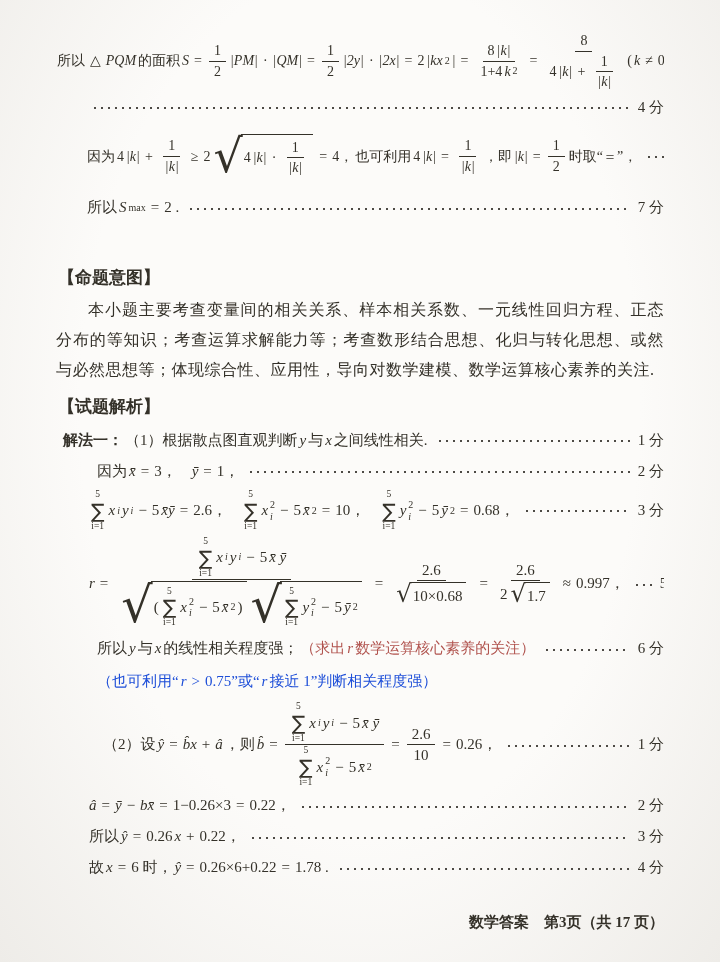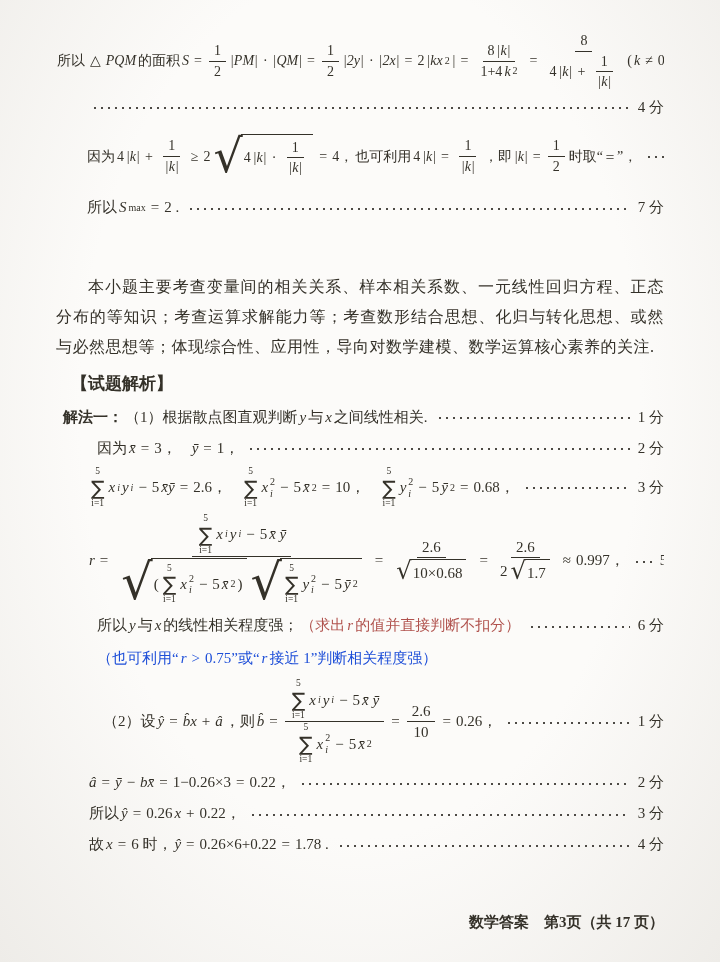--- a/index.html
+++ b/index.html
@@ -214,22 +214,23 @@
           <span class="m-sub" style="font-style: normal;">max</span>
           <span class="m-mo">=</span>
           <span class="m-txt">2 .</span>
         </span>
         <span class="dots"></span>
         <span class="score">7 分</span>
       </div>
   </section>
 
   <section>
+    <div class="h-bold">【命题意图】</div>
     <p class="para">本小题主要考查变量间的相关关系、样本相关系数、一元线性回归方程、正态分布的等知识；考查运算求解能力等；考查数形结合思想、化归与转化思想、或然与必然思想等；体现综合性、应用性，导向对数学建模、数学运算核心素养的关注.</p>
-    <div class="h-bold" style="margin-bottom:12px;margin-left:13px;">【试题解析】</div>
+    <div class="h-bold" style="margin-bottom:12px;">【试题解析】</div>
 
     <div class="mathline" style="--ind:6px;margin-bottom:10px;justify-content:space-between;">
         <span class="content">
           <span class="m-txt m-b">解法一：</span>
           <span class="m-txt">（1）根据散点图直观判断</span>
           <span class="m-mi">y</span>
           <span class="m-txt">与</span>
           <span class="m-mi">x</span>
           <span class="m-txt">之间线性相关.</span>
         </span>
@@ -404,21 +405,21 @@
     <div class="mathline" style="--ind:40px;margin-bottom:12px;">
         <span class="content">
           <span class="m-txt">所以</span>
           <span class="m-mi">y</span>
           <span class="m-txt">与</span>
           <span class="m-mi">x</span>
           <span class="m-txt">的线性相关程度强；</span>
           <span class="m-grp" style="color: rgb(176, 82, 77);">
             <span class="m-txt">（求出</span>
             <span class="m-mi">r</span>
-            <span class="m-txt">的值并直接判断不扣分）</span>
+            <span class="m-txt">数学运算核心素养的关注）</span>
           </span>
         </span>
         <span class="dots"></span>
         <span class="score">6 分</span>
       </div>
     <div class="mathline" style="--ind:40px;margin-bottom:10px;">
         <span class="content">
           <span class="m-grp" style="color: #1d4ed8;">
             <span class="m-txt">（也可利用“</span>
             <span class="m-mi">r</span>

